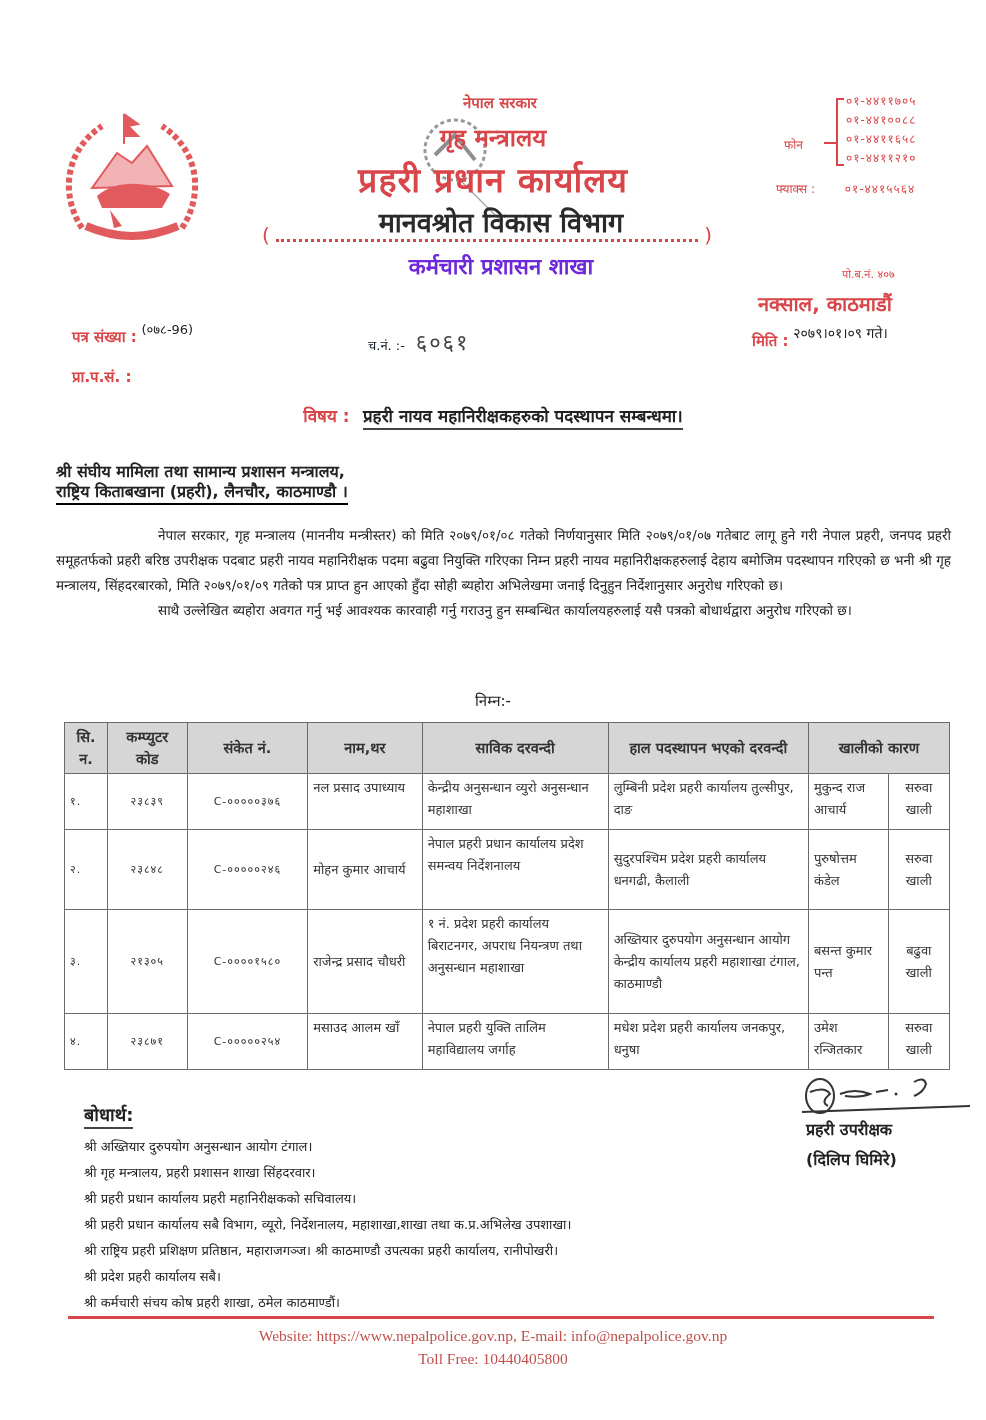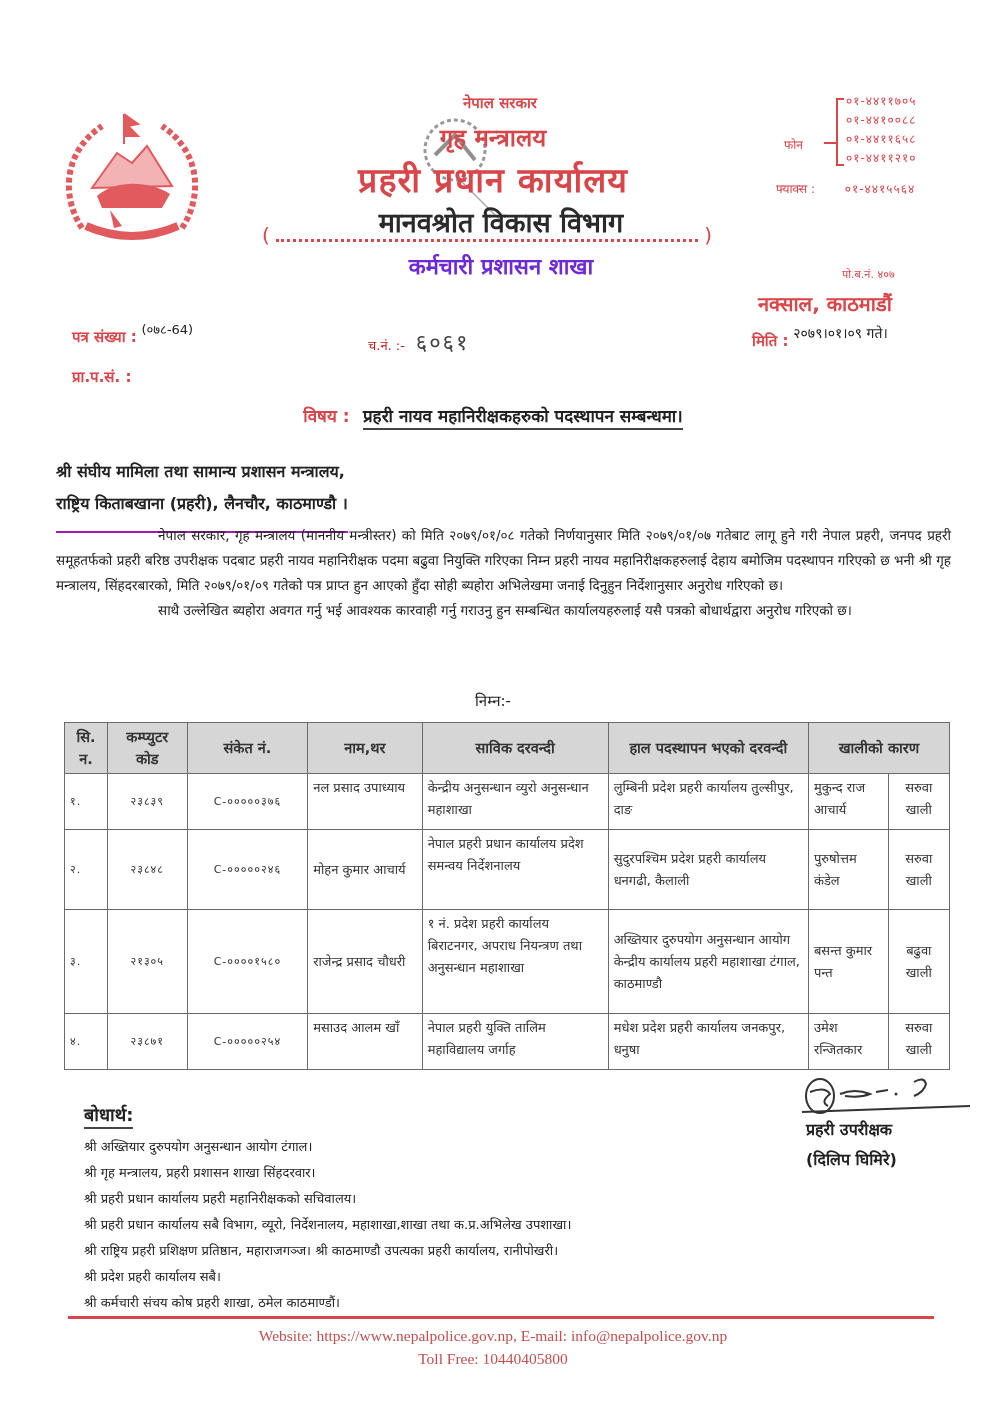--- a/index.html
+++ b/index.html
@@ -29,35 +29,35 @@
   .fax { left: 776px; top: 180px; font-size: 12px; color: #d9464a; white-space: nowrap; }
   .fax .num { margin-left: 26px; letter-spacing: 1px; }
   .pobox { left: 842px; top: 266px; font-size: 11px; color: #d9464a; }
   .place { left: 758px; top: 290px; font-size: 20px; font-weight: bold; color: #d9464a; }
 
   .meta-row { font-size: 15px; }
   .patra { left: 72px; top: 326px; }
   .patra .lbl { color: #d9464a; font-weight: bold; }
   .patra .val { font-size: 13px; position: relative; top: -8px; }
   .chalani { left: 368px; top: 326px; }
-  .chalani .lbl { color: #b91c1c; font-size: 13px; }
+  .chalani .lbl { color: #0f172a; font-size: 13px; }
   .chalani .hand { font-family: "DejaVu Sans Mono", monospace; font-size: 22px; color: #444; letter-spacing: 2px; margin-left: 6px; }
   .miti { left: 752px; top: 322px; }
   .miti .lbl { color: #d9464a; font-weight: bold; position: relative; top: 8px; }
   .miti .val { font-size: 14px; margin-top: 12px; }
   .prapasa { left: 72px; top: 366px; }
   .prapasa .lbl { color: #d9464a; font-weight: bold; margin-top: 35px; }
 
   .subject { left: 0; width: 986px; top: 404px; text-align: center; font-size: 17px; }
   .subject .lbl { color: #d9464a; font-weight: bold; margin-right: 8px; }
   .subject .val { font-weight: bold; border-bottom: 2px solid #444; padding-bottom: 2px; }
 
   .addr { left: 56px; font-size: 16px; font-weight: bold; }
   .addr1 { top: 460px; }
-  .addr2 { top: 492px; border-bottom: 2px solid #a21caf; padding-bottom: 17px; }
+  .addr2 { top: 480px; border-bottom: 2px solid #000000; padding-bottom: 1px; }
 
   .body { left: 56px; width: 895px; top: 523px; font-size: 13.5px; line-height: 25px; text-align: justify; }
   .body p { margin: 0; text-indent: 102px; }
 
   .nimna { left: 0; width: 986px; top: 690px; text-align: center; font-size: 15px; }
 
   table.grid { position: absolute; left: 64px; top: 722px; width: 886px; border-collapse: collapse; font-size: 13px; }
   table.grid th, table.grid td { border: 1.5px solid #6a6a6a; padding: 3px 5px; vertical-align: top; line-height: 22px; }
   table.grid th { background: #d6d6d6; font-weight: bold; font-size: 14.5px; text-align: center; vertical-align: middle; color: #333; }
   table.grid td { color: #333; }
@@ -126,21 +126,21 @@
 </div>
 <div class="abs fax">
   <span>फ्याक्स :</span>
   <span class="num">०१-४४१५५६४</span>
 </div>
 <div class="abs pobox">पो.ब.नं. ४०७</div>
 <div class="abs place">नक्साल, काठमाडौं</div>
 
 <div class="abs meta-row patra">
   <span class="lbl">पत्र संख्या :</span>
-  <span class="val">(०७८-64)</span>
+  <span class="val">(०७८-96)</span>
 </div>
 <div class="abs meta-row chalani">
   <span class="lbl">च.नं. :-</span>
   <span class="hand">६०६१</span>
 </div>
 <div class="abs meta-row miti">
   <span class="lbl">मिति :</span>
   <span class="val">२०७९।०१।०९ गते।</span>
 </div>
 <div class="abs meta-row prapasa">

